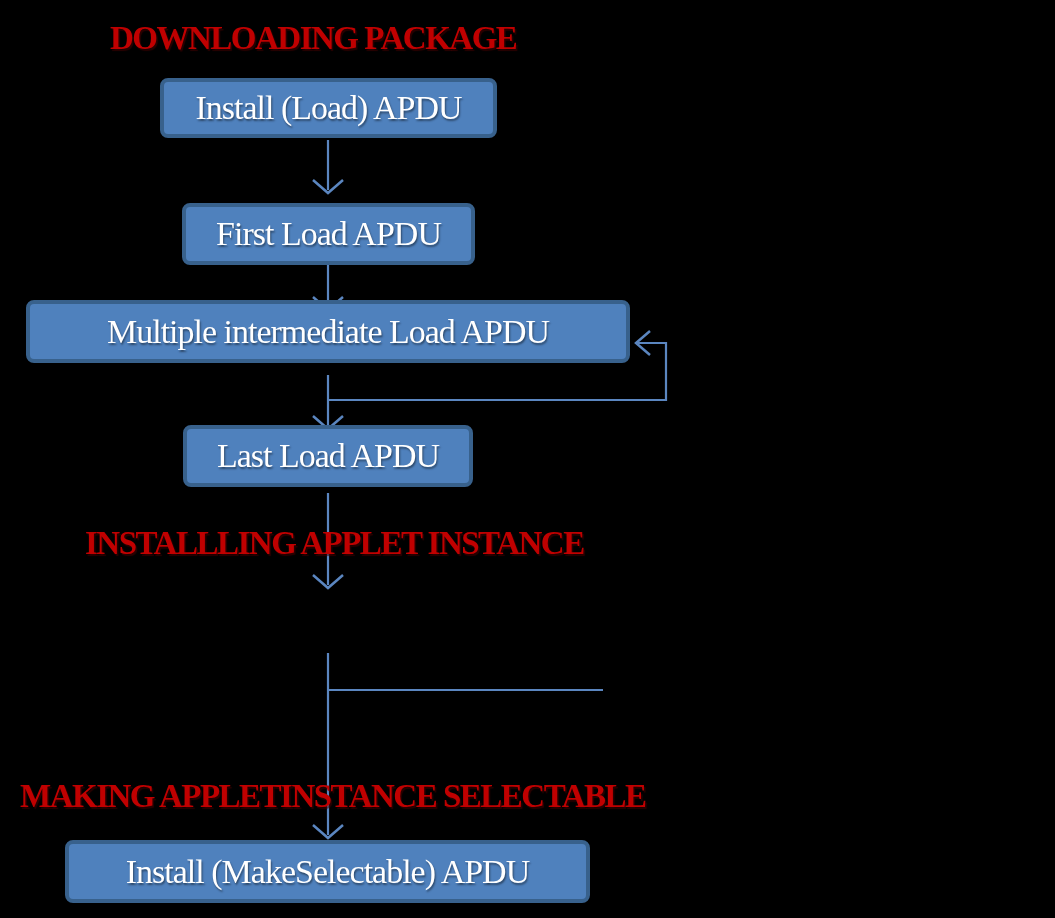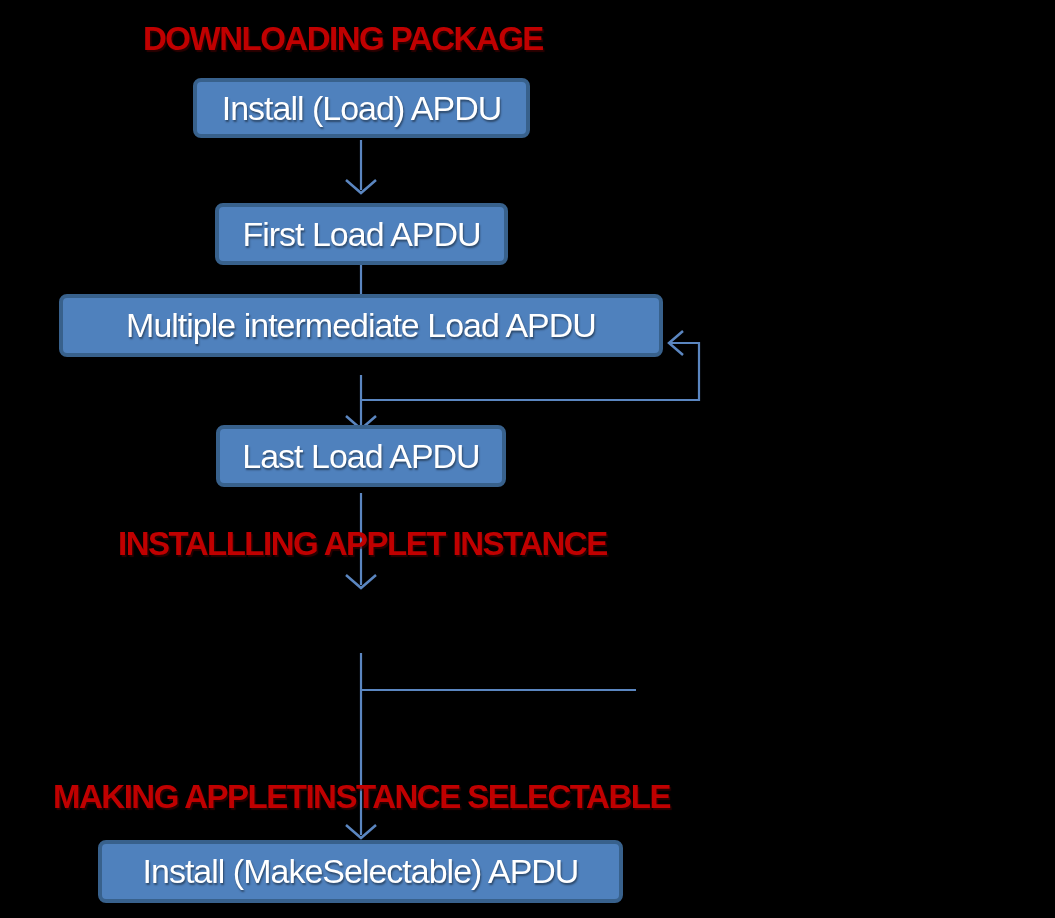--- a/index.html
+++ b/index.html
@@ -11,22 +11,21 @@
     --box-text: #ffffff;
   }
   * { margin: 0; padding: 0; box-sizing: border-box; }
   html, body { background: var(--bg); }
   .canvas {
     position: relative;
     width: 962px;
     height: 918px;
     background: var(--bg);
     overflow: hidden;
-    font-family: Liberation Sans, sans-serif;
-    margin-left: 33px;
+    font-family: Liberation Serif, serif;
   }
   svg.connectors {
     position: absolute;
     left: 0; top: 0;
     width: 1055px; height: 918px;
   }
   svg.connectors path, svg.connectors polyline, svg.connectors line {
     stroke: var(--line);
     fill: none;
   }
@@ -95,21 +94,21 @@
       <line x1="328" y1="690" x2="603" y2="690"></line>
     </g>
   </svg>
 
   <div class="section-heading" style="left:110px; top:20px;">DOWNLOADING PACKAGE</div>
 
   <div class="flow-box" style="left:160px; top:78px; width:337px; height:60px;">Install (Load) APDU</div>
 
   <div class="flow-box" style="left:182px; top:203px; width:293px; height:62px;">First Load APDU</div>
 
-  <div class="flow-box" style="left:26px; top:294px; width:604px; height:63px;">Multiple intermediate Load APDU</div>
+  <div class="flow-box" style="left:26px; top:300px; width:604px; height:63px;">Multiple intermediate Load APDU</div>
 
   <div class="flow-box" style="left:183px; top:425px; width:290px; height:62px;">Last Load APDU</div>
 
   <div class="section-heading" style="left:85px; top:525px;">INSTALLLING APPLET INSTANCE</div>
 
 
   <div class="section-heading" style="left:20px; top:778px;">MAKING APPLETINSTANCE SELECTABLE</div>
 
   <div class="flow-box" style="left:65px; top:840px; width:525px; height:63px;">Install (MakeSelectable) APDU</div>
 

